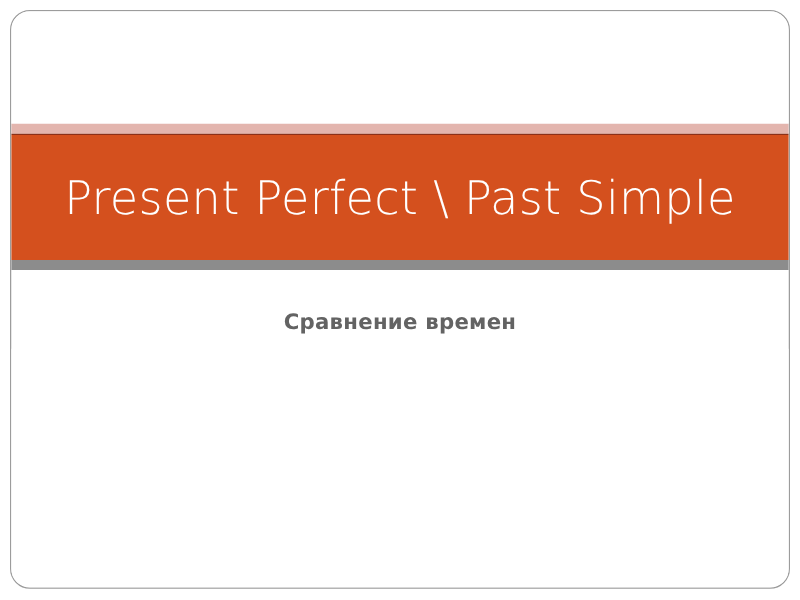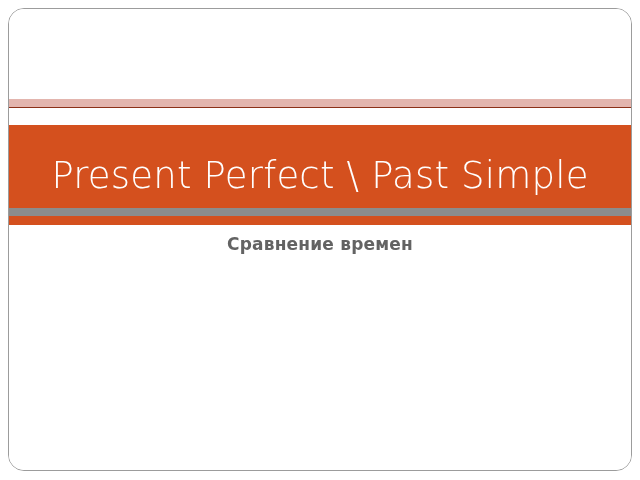--- a/index.html
+++ b/index.html
@@ -69,21 +69,20 @@
   #title-banner {
     position: absolute;
     left: 0;
     top: 99px;
     width: 100%;
     height: 100px;
     background: #d4501e;
     display: flex;
     align-items: center;
     justify-content: center;
-    margin-top: 17px;
   }
 
   #slide-title {
     color: #ffffff;
     font-family: "DejaVu Sans", sans-serif;
     font-size: 37px;
     font-weight: 300;
     letter-spacing: 0.2px;
     line-height: 1;
     white-space: nowrap;
@@ -103,21 +102,21 @@
   
   #subtitle-area {
     position: absolute;
     left: 0;
     top: 207px;
     width: 100%;
     height: 60px;
     display: flex;
     align-items: flex-start;
     justify-content: center;
-    padding-top: 18px;
+    padding-top: 32px;
     box-sizing: border-box;
   }
 
   #slide-subtitle {
     color: #636363;
     font-family: "DejaVu Sans", sans-serif;
     font-size: 17px;
     font-weight: bold;
     letter-spacing: 0.2px;
     line-height: 1.2;

